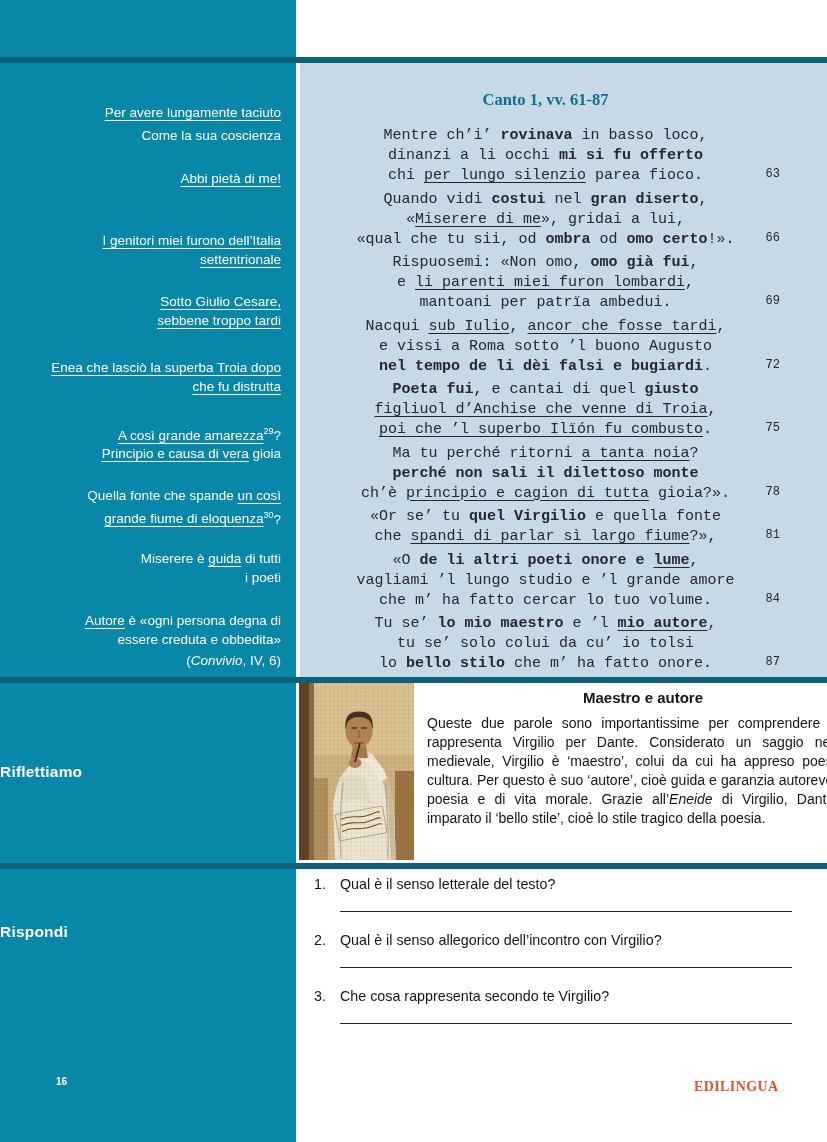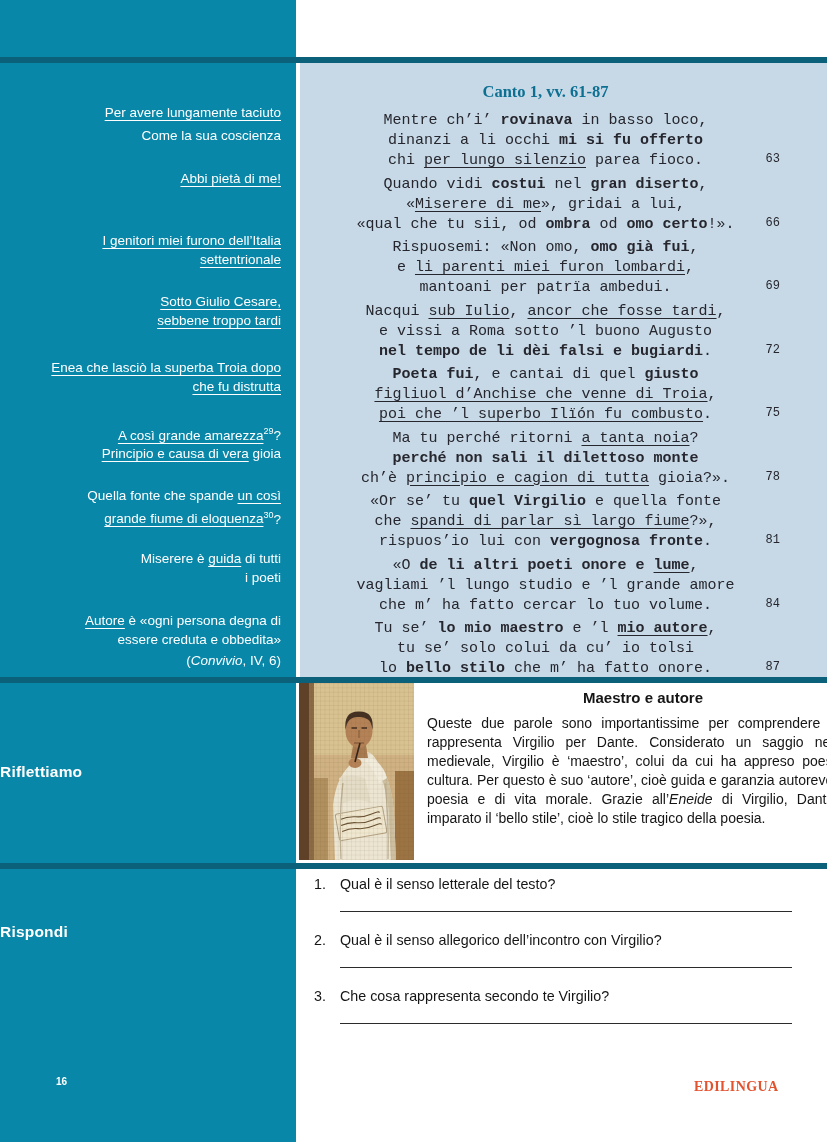--- a/index.html
+++ b/index.html
@@ -19,21 +19,21 @@
   .hr{position:absolute;left:0;width:827px;height:6px;background:var(--dark);z-index:6;}
   .hr-top{top:57px}.hr-mid1{top:677px}.hr-mid2{top:863px}
   
   .note{position:absolute;left:10px;right:15px;text-align:right;font-size:13.5px;line-height:18.5px;}
   .side-label{position:absolute;left:0;width:100%;text-align:left;font-weight:bold;font-size:15.5px;letter-spacing:.2px;}
   .pagenum{position:absolute;left:56px;top:1013px;font-weight:bold;font-size:10px;}
   
   .poem-panel{position:absolute;left:300px;top:63px;width:527px;height:614px;background:var(--lblue);
               box-sizing:border-box;padding-right:36px;text-align:center;
               font-family:"Liberation Serif","DejaVu Serif",serif;color:var(--ink);}
-  .poem-title{margin:8px;padding-top:11px;font-size:16.5px;font-weight:bold;color:var(--title);}
+  .poem-title{margin:16px;padding-top:11px;font-size:16.5px;font-weight:bold;color:var(--title);}
   .tercets{margin-top:9px;}
   .tercet{position:relative;font-size:15px;line-height:20px;margin-bottom:3.5px;font-family:Liberation Mono, monospace;}
   .vnum{position:absolute;right:11px;bottom:2px;font-size:12px;}
   
   .b{font-weight:bold;}
   .u{text-decoration:underline;text-underline-offset:2.5px;margin-top:20px;}
   .i{font-style:italic;}
   .sup{vertical-align:super;font-size:9px;text-decoration:none;}
   
   .maestro{position:absolute;left:299px;top:683px;width:528px;height:180px;background:#fff;padding-left:48px;}
@@ -153,21 +153,20 @@
       <div class="tercet">
         <div><span>Ma tu perché ritorni </span><span class="u">a tanta noia</span><span>?</span></div>
         <div><span class="b">perché non sali il dilettoso monte</span></div>
         <div><span>ch’è </span><span class="u">principio e cagion di tutta</span><span> gioia?».</span></div>
         <span class="vnum">78</span>
       </div>
 
       <div class="tercet">
         <div><span>«Or se’ tu </span><span class="b">quel Virgilio</span><span> e quella fonte</span></div>
         <div><span>che </span><span class="u">spandi di parlar sì largo fiume</span><span>?»,</span></div>
-        <div><span>rispuos’io lui con </span><span class="b">vergognosa fronte</span><span>.</span></div>
         <span class="vnum">81</span>
       </div>
 
       <div class="tercet">
         <div><span>«O </span><span class="b">de li altri poeti onore e </span><span class="b u">lume</span><span>,</span></div>
         <div><span>vagliami ’l lungo studio e ’l grande amore</span></div>
         <div><span>che m’ ha fatto cercar lo tuo volume.</span></div>
         <span class="vnum">84</span>
       </div>
 

